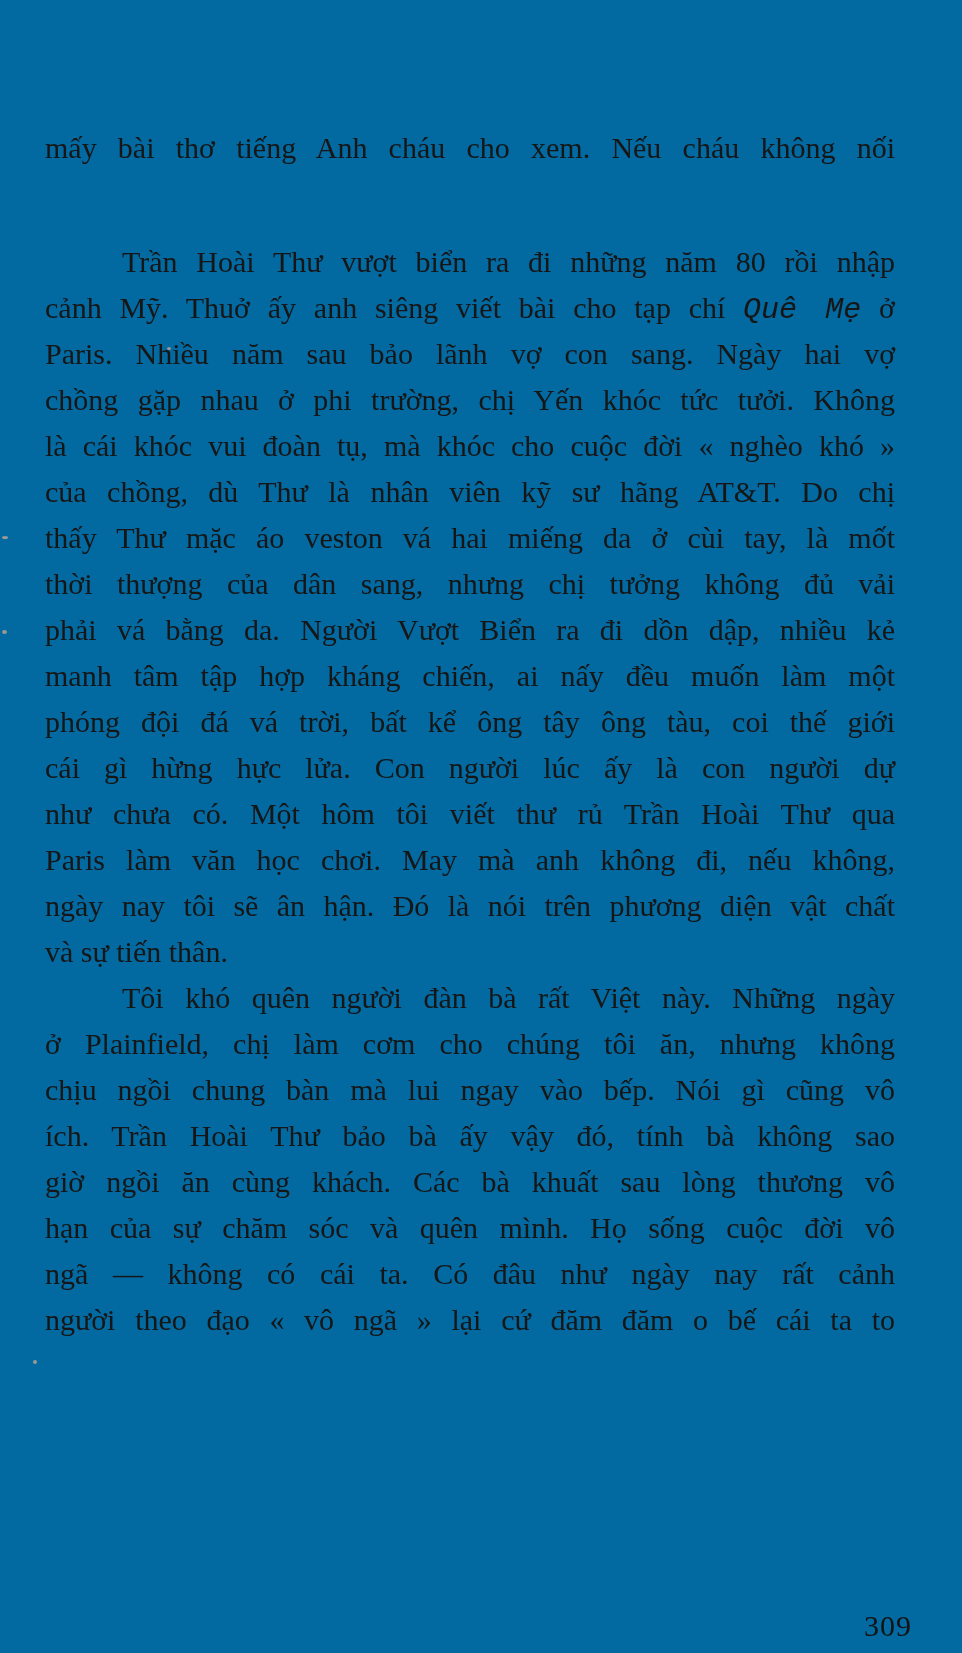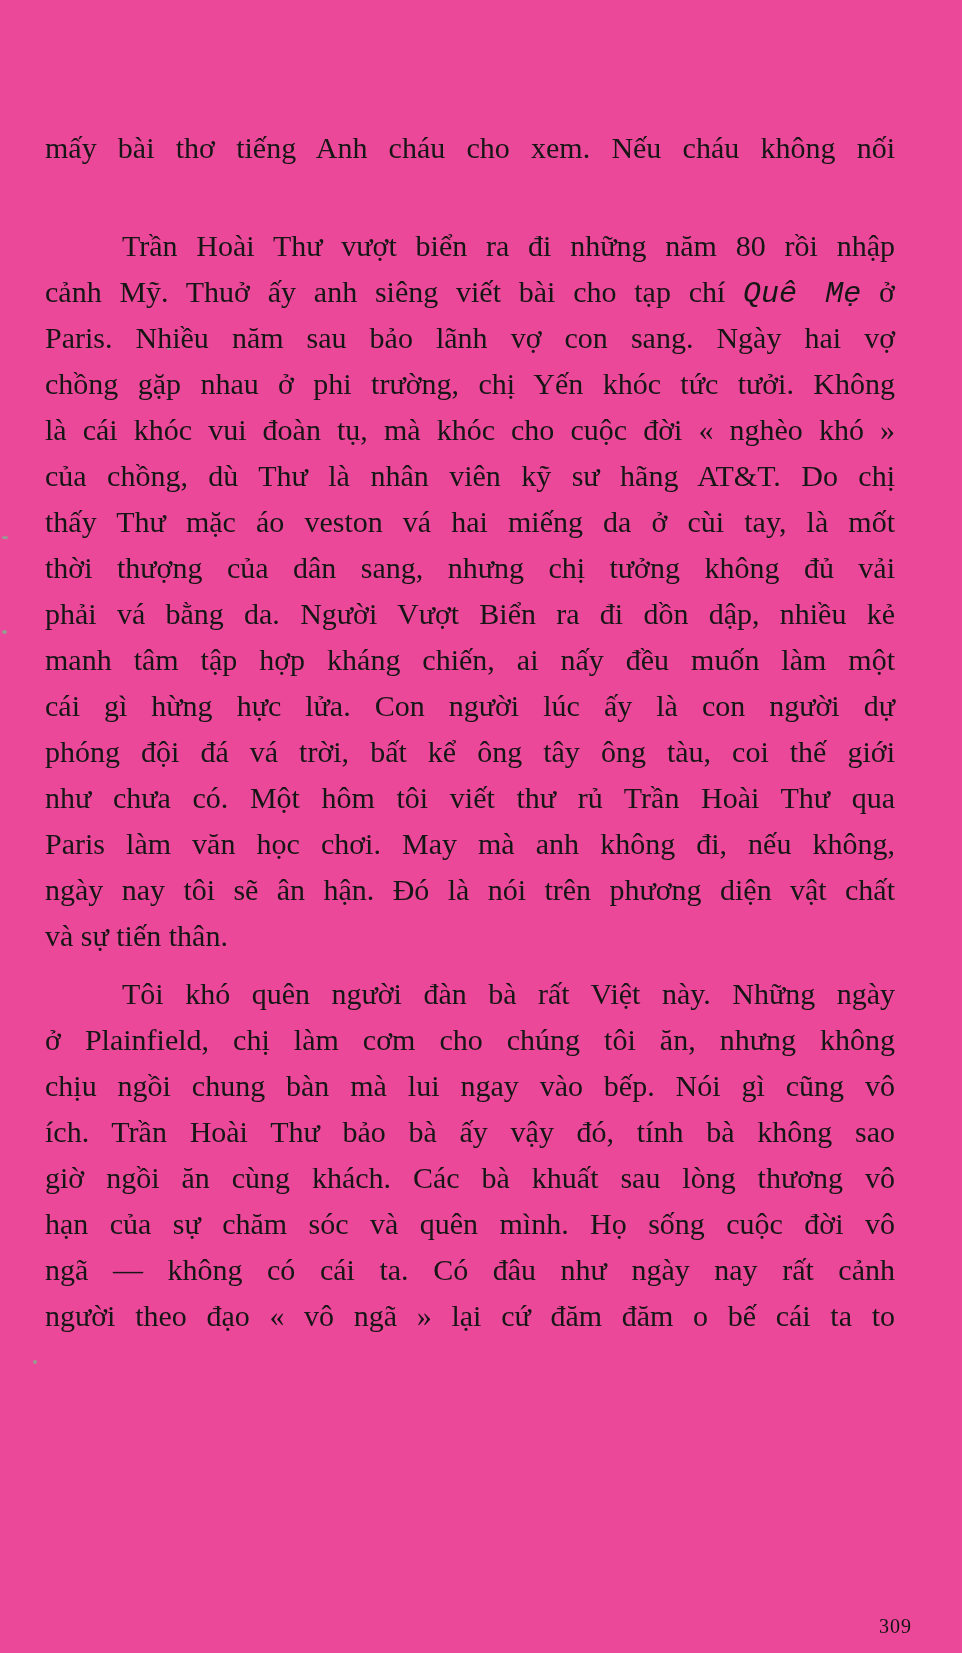--- a/index.html
+++ b/index.html
@@ -34,67 +34,67 @@
     text-align: justify;
   }
   .line.just { text-align-last: justify; }
   .line.nojust { text-align-last: left; }
   .line.indent { text-indent: 77px; }
   .it { font-style: italic; font-family: Liberation Mono, monospace; }
   .page-number {
     position: absolute;
     top: 1606px;
     right: 50px;
-    font-size: 20px;
+    font-size: 30px;
     line-height: 40px;
     color: #131313;
     letter-spacing: 1px;
   }
   .speck {
     position: absolute;
     background: #9a9a94;
     border-radius: 50%;
   }
   .speck.s1 { left: 2px;  top: 536px;  width: 6px; height: 3px; }
   .speck.s2 { left: 2px;  top: 630px;  width: 5px; height: 4px; }
   .speck.s3 { left: 33px; top: 1360px; width: 4px; height: 4px; }
   .speck.s4 { left: 167px; top: 347px; width: 4px; height: 3px; }
 </style>
 </head>
 <body>
 
-<div class="page" style="background: #ec4899; color: rgb(22, 22, 22);">
+<div class="page" style="background: #0369a1; color: rgb(22, 22, 22);">
   <div class="speck s1"></div>
   <div class="speck s2"></div>
   <div class="speck s3"></div>
   <div class="speck s4"></div>
 
   <main class="text-block">
       <div class="paragraph">
         <div class="line just"><span>mấy bài thơ tiếng Anh cháu cho xem. Nếu cháu không nối</span></div>
       </div>
-      <div class="paragraph" style="margin-top: 52px;">
+      <div class="paragraph" style="margin-top: 68px;">
         <div class="line just indent"><span>Trần Hoài Thư vượt biển ra đi những năm 80 rồi nhập</span></div>
         <div class="line just"><span>cảnh Mỹ. Thuở ấy anh siêng viết bài cho tạp chí </span><span class="it">Quê Mẹ</span><span> ở</span></div>
         <div class="line just"><span>Paris. Nhiều năm sau bảo lãnh vợ con sang. Ngày hai vợ</span></div>
         <div class="line just"><span>chồng gặp nhau ở phi trường, chị Yến khóc tức tưởi. Không</span></div>
         <div class="line just"><span>là cái khóc vui đoàn tụ, mà khóc cho cuộc đời « nghèo khó »</span></div>
         <div class="line just"><span>của chồng, dù Thư là nhân viên kỹ sư hãng AT&amp;T. Do chị</span></div>
         <div class="line just"><span>thấy Thư mặc áo veston vá hai miếng da ở cùi tay, là mốt</span></div>
         <div class="line just"><span>thời thượng của dân sang, nhưng chị tưởng không đủ vải</span></div>
         <div class="line just"><span>phải vá bằng da. Người Vượt Biển ra đi dồn dập, nhiều kẻ</span></div>
         <div class="line just"><span>manh tâm tập hợp kháng chiến, ai nấy đều muốn làm một</span></div>
+        <div class="line just"><span>phóng đội đá vá trời, bất kể ông tây ông tàu, coi thế giới</span></div>
         <div class="line just"><span>cái gì hừng hực lửa. Con người lúc ấy là con người dự</span></div>
-        <div class="line just"><span>phóng đội đá vá trời, bất kể ông tây ông tàu, coi thế giới</span></div>
         <div class="line just"><span>như chưa có. Một hôm tôi viết thư rủ Trần Hoài Thư qua</span></div>
         <div class="line just"><span>Paris làm văn học chơi. May mà anh không đi, nếu không,</span></div>
         <div class="line just"><span>ngày nay tôi sẽ ân hận. Đó là nói trên phương diện vật chất</span></div>
         <div class="line nojust"><span>và sự tiến thân.</span></div>
       </div>
-      <div class="paragraph" style="margin-top: 12px;">
+      <div class="paragraph" style="">
         <div class="line just indent"><span>Tôi khó quên người đàn bà rất Việt này. Những ngày</span></div>
         <div class="line just"><span>ở Plainfield, chị làm cơm cho chúng tôi ăn, nhưng không</span></div>
         <div class="line just"><span>chịu ngồi chung bàn mà lui ngay vào bếp. Nói gì cũng vô</span></div>
         <div class="line just"><span>ích. Trần Hoài Thư bảo bà ấy vậy đó, tính bà không sao</span></div>
         <div class="line just"><span>giờ ngồi ăn cùng khách. Các bà khuất sau lòng thương vô</span></div>
         <div class="line just"><span>hạn của sự chăm sóc và quên mình. Họ sống cuộc đời vô</span></div>
         <div class="line just"><span>ngã — không có cái ta. Có đâu như ngày nay rất cảnh</span></div>
         <div class="line just"><span>người theo đạo « vô ngã » lại cứ đăm đăm o bế cái ta to</span></div>
       </div>
     </main>

